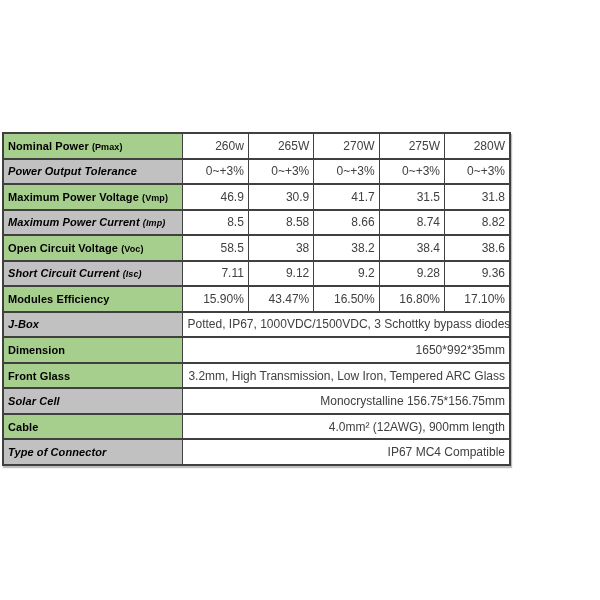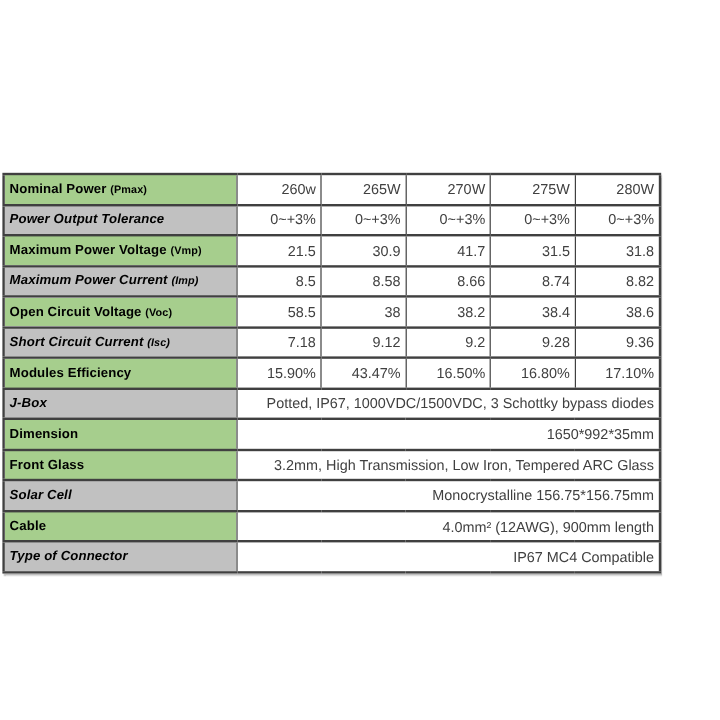--- a/index.html
+++ b/index.html
@@ -21,22 +21,22 @@
     overflow: hidden;
   }
   .page {
     position: relative;
     width: 600px;
     height: 600px;
   }
   .spec-table-wrap {
     position: absolute;
     left: 2px;
-    top: 144px;
-    width: 549px;
+    top: 132px;
+    width: 509px;
   }
   table.spec-table {
     width: 100%;
     height: 334px;
     border-collapse: collapse;
     table-layout: fixed;
     border: 2px solid var(--border);
     box-shadow: 1px 2px 1px rgba(0,0,0,0.25);
   }
   table.spec-table td {
@@ -88,21 +88,21 @@
           <tr>
             <td class="label gray"><span>Power Output Tolerance</span></td>
             <td class="value">0~+3%</td>
             <td class="value">0~+3%</td>
             <td class="value">0~+3%</td>
             <td class="value">0~+3%</td>
             <td class="value">0~+3%</td>
           </tr>
           <tr>
             <td class="label green"><span>Maximum Power Voltage</span> <span class="sub">(Vmp)</span></td>
-            <td class="value">21.5</td>
+            <td class="value">46.9</td>
             <td class="value">30.9</td>
             <td class="value">41.7</td>
             <td class="value">31.5</td>
             <td class="value">31.8</td>
           </tr>
           <tr>
             <td class="label gray"><span>Maximum Power Current</span> <span class="sub">(Imp)</span></td>
             <td class="value">8.5</td>
             <td class="value">8.58</td>
             <td class="value">8.66</td>
@@ -112,21 +112,21 @@
           <tr>
             <td class="label green"><span>Open Circuit Voltage</span> <span class="sub">(Voc)</span></td>
             <td class="value">58.5</td>
             <td class="value">38</td>
             <td class="value">38.2</td>
             <td class="value">38.4</td>
             <td class="value">38.6</td>
           </tr>
           <tr>
             <td class="label gray"><span>Short Circuit Current</span> <span class="sub">(Isc)</span></td>
-            <td class="value">7.18</td>
+            <td class="value">7.11</td>
             <td class="value">9.12</td>
             <td class="value">9.2</td>
             <td class="value">9.28</td>
             <td class="value">9.36</td>
           </tr>
           <tr>
             <td class="label green"><span>Modules Efficiency</span></td>
             <td class="value">15.90%</td>
             <td class="value">43.47%</td>
             <td class="value">16.50%</td>

